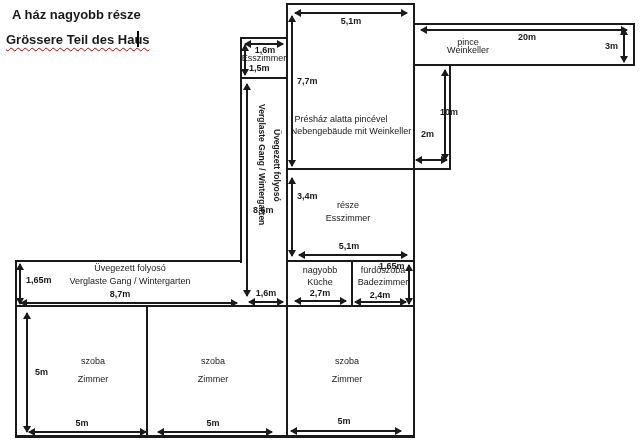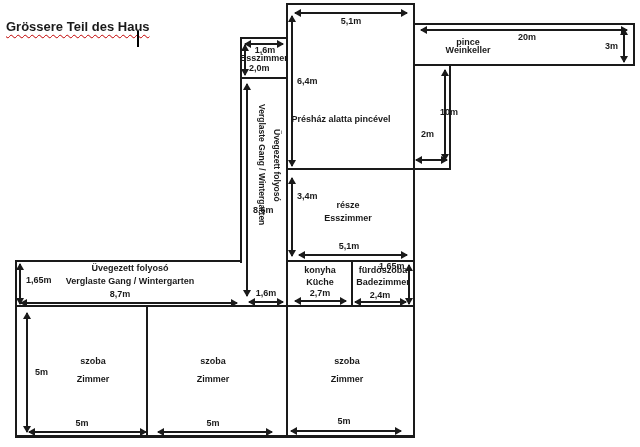--- a/index.html
+++ b/index.html
@@ -16,40 +16,41 @@
   .dh::after{content:"";position:absolute;right:-1px;top:-3.5px;width:0;height:0;
     border:4px solid transparent;border-right:none;border-left:7px solid #1a1a1a;}
   .dv{position:absolute;width:1.5px;background:#1a1a1a;}
   .dv::before{content:"";position:absolute;top:-1px;left:-3.5px;width:0;height:0;
     border:4px solid transparent;border-top:none;border-bottom:7px solid #1a1a1a;}
   .dv::after{content:"";position:absolute;bottom:-1px;left:-3.5px;width:0;height:0;
     border:4px solid transparent;border-bottom:none;border-top:7px solid #1a1a1a;}
   
   .dl{position:absolute;font-size:9px;font-weight:bold;white-space:nowrap;line-height:1;}
   .cx{transform:translateX(-50%);}
-  .rl{position:absolute;font-size:9px;font-weight:bold;white-space:nowrap;line-height:1;transform:translateX(-50%);}
+  .rl{position:absolute;font-size:9px;font-weight:normal;white-space:nowrap;line-height:1;transform:translateX(-50%);}
   .vtext{
     position:absolute;left:252px;top:84px;height:162px;width:32px;
     writing-mode:vertical-rl;text-align:center;
     font-size:8.5px;font-weight:bold;line-height:1.8;
   }
   .vtext span{display:block;white-space:nowrap;}
   .title{position:absolute;left:6px;top:8px;font-size:13px;font-weight:bold;line-height:1;}
   .title .l1{margin-left:6px;}
   .title .l2{margin-top:12px;
     text-decoration-line:underline;text-decoration-style:wavy;
     text-decoration-color:#c00000;text-decoration-thickness:1px;text-underline-offset:3px;}
   .caret{position:absolute;left:137px;top:31px;width:1.5px;height:16px;background:#000;}
 </style>
 </head>
 <body>
 
 <div class="canvas">
 
   <div class="title">
+    <div class="l1">A ház nagyobb része</div>
     <div class="l2">Grössere Teil des Haus</div>
   </div>
   <div class="caret"></div>
 
   <div class="w" style="left:286px;top:3px;width:129px;height:2px"></div>
   <div class="w" style="left:286px;top:3px;width:2px;height:435px"></div>
   <div class="w" style="left:413px;top:3px;width:2px;height:435px"></div>
   <div class="w" style="left:413px;top:23px;width:222px;height:2px"></div>
   <div class="w" style="left:413px;top:64px;width:222px;height:2px"></div>
   <div class="w" style="left:633px;top:23px;width:2px;height:43px"></div>
@@ -62,56 +63,57 @@
   <div class="w" style="left:15px;top:260px;width:227px;height:2px"></div>
   <div class="w" style="left:15px;top:260px;width:2px;height:178px"></div>
   <div class="w" style="left:15px;top:305px;width:400px;height:2px"></div>
   <div class="w" style="left:351px;top:260px;width:2px;height:47px"></div>
   <div class="w" style="left:146px;top:305px;width:2px;height:132px"></div>
   <div class="w" style="left:15px;top:435px;width:400px;height:3px"></div>
 
   <div class="dh" style="left:295px;top:12px;width:112px"></div>
   <span class="dl cx" style="left:351px;top:17px">5,1m</span>
   <div class="dv" style="left:291px;top:16px;height:150px"></div>
-  <span class="dl" style="left:297px;top:77px">6,4m</span>
+  <span class="dl" style="left:297px;top:77px">7,7m</span>
   <span class="rl" style="left:341px;top:115px">Présház alatta pincével</span>
+  <span class="rl" style="left:351px;top:127px">Nebengebäude mit Weinkeller</span>
 
   <div class="dh" style="left:421px;top:29px;width:206px"></div>
   <span class="dl cx" style="left:527px;top:33px">20m</span>
   <div class="dv" style="left:623px;top:29px;height:33px"></div>
   <span class="dl" style="left:605px;top:42px">3m</span>
   <span class="rl" style="left:468px;top:38px">pince</span>
   <span class="rl" style="left:468px;top:46px">Weinkeller</span>
 
   <div class="dv" style="left:444px;top:70px;height:90px"></div>
   <span class="dl" style="left:440px;top:108px">10m</span>
   <div class="dh" style="left:416px;top:159px;width:31px"></div>
   <span class="dl" style="left:421px;top:130px">2m</span>
 
   <div class="dh" style="left:245px;top:43px;width:38px"></div>
   <span class="dl cx" style="left:265px;top:46px">1,6m</span>
   <span class="rl" style="left:264px;top:54px">Esszimmer</span>
   <div class="dv" style="left:244px;top:45px;height:30px"></div>
-  <span class="dl" style="left:249px;top:64px">2,0m</span>
+  <span class="dl" style="left:249px;top:64px">1,5m</span>
 
   <div class="dv" style="left:246px;top:84px;height:212px"></div>
   <div class="vtext">
     <span>Üvegezett folyosó</span>
     <span>Verglaste Gang / Wintergarten</span>
   </div>
   <span class="dl" style="left:253px;top:206px">8,6m</span>
 
   <div class="dv" style="left:291px;top:178px;height:78px"></div>
   <span class="dl" style="left:297px;top:192px">3,4m</span>
   <span class="rl" style="left:348px;top:201px">része</span>
   <span class="rl" style="left:348px;top:214px">Esszimmer</span>
   <div class="dh" style="left:299px;top:254px;width:108px"></div>
   <span class="dl cx" style="left:349px;top:242px">5,1m</span>
 
-  <span class="rl" style="left:320px;top:266px">konyha</span>
+  <span class="rl" style="left:320px;top:266px">nagyobb</span>
   <span class="rl" style="left:320px;top:278px">Küche</span>
   <span class="dl cx" style="left:320px;top:289px">2,7m</span>
   <div class="dh" style="left:295px;top:300px;width:51px"></div>
 
   <span class="rl" style="left:383px;top:266px">fürdőszoba</span>
   <span class="rl" style="left:383px;top:278px">Badezimmer</span>
   <span class="dl cx" style="left:380px;top:291px">2,4m</span>
   <div class="dh" style="left:355px;top:301px;width:51px"></div>
   <span class="dl" style="left:379px;top:262px">1,65m</span>
   <div class="dv" style="left:408px;top:265px;height:39px"></div>

